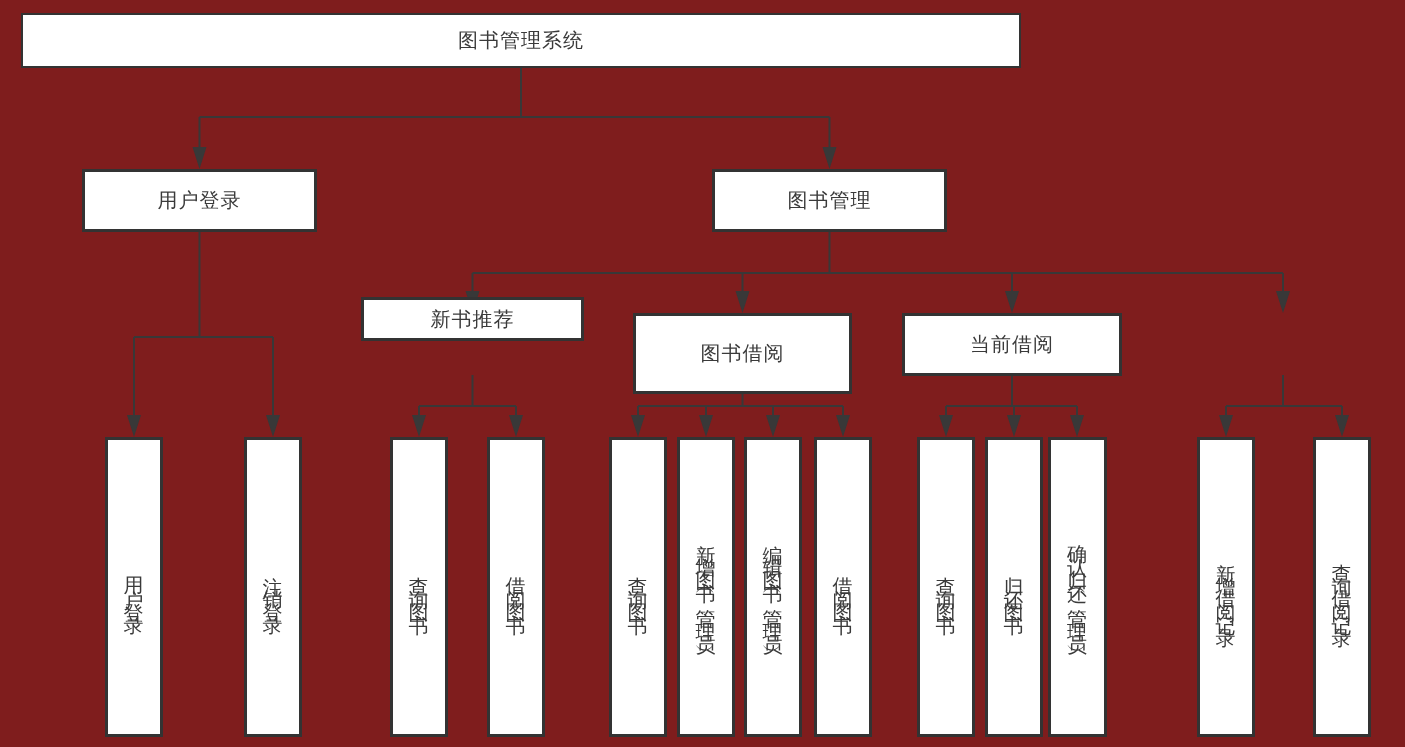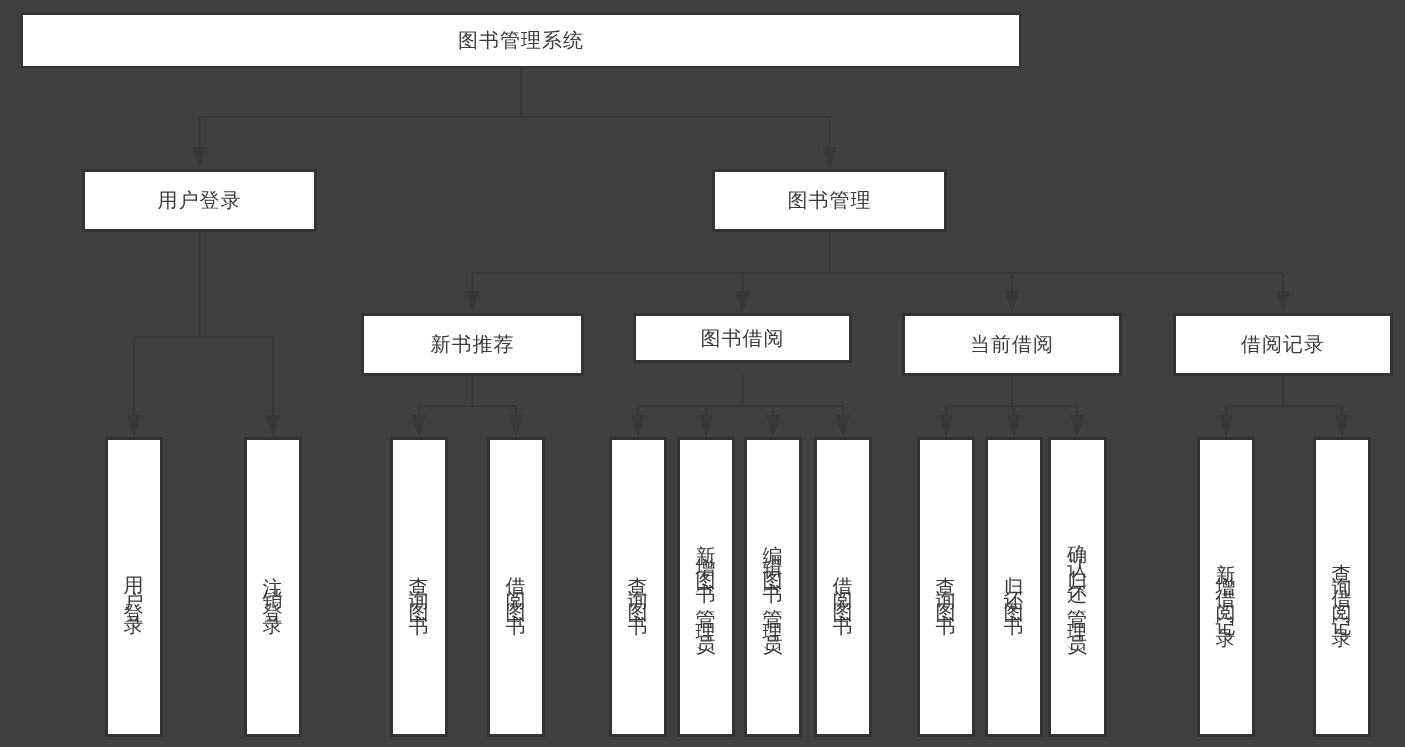--- a/index.html
+++ b/index.html
@@ -1,20 +1,20 @@
 <!DOCTYPE html>
 <html><head>
 <meta charset="utf-8">
 <style>
   html, body { margin: 0; padding: 0; background: #ffffff; }
   .canvas {
     position: relative;
     width: 1405px;
     height: 747px;
-    background: #404040;
+    background: #7f1d1d;
     overflow: hidden;
     font-family: "Liberation Sans", "DejaVu Sans", sans-serif;
     color: #3a3a3a;
   }
   svg.wires {
     position: absolute;
     left: 0; top: 0;
     width: 1405px; height: 747px;
     pointer-events: none;
   }
@@ -108,24 +108,23 @@
       <polygon points="1219,415 1233,415 1226,437"></polygon>
       <polygon points="1335,415 1349,415 1342,437"></polygon>
     </g>
   </svg>
 
   <div class="box root" style="left:21px; top:13px; width:1000px; height:55px;">图书管理系统</div>
 
   <div class="box" style="left:82px; top:169px; width:235px; height:63px;">用户登录</div>
   <div class="box" style="left:712px; top:169px; width:235px; height:63px;text-align:center;">图书管理</div>
 
-  <div class="box" style="left:361px; top:313px; width:223px; height:63px;">新书推荐</div>
-  <div class="box" style="left:633px; top:313px; width:219px; height:50px;">图书借阅</div>
+  <div class="box" style="left:361px; top:297px; width:223px; height:44px;">新书推荐</div>
+  <div class="box" style="left:633px; top:313px; width:219px; height:81px;">图书借阅</div>
   <div class="box" style="left:902px; top:313px; width:220px; height:63px;">当前借阅</div>
-  <div class="box" style="left:1173px; top:313px; width:220px; height:63px;">借阅记录</div>
 
   <div class="vbox" style="left:105px; top:437px; width:58px; height:300px;">用户登录</div>
   <div class="vbox" style="left:244px; top:437px; width:58px; height:300px;">注销登录</div>
 
   <div class="vbox" style="left:390px; top:437px; width:58px; height:300px;">查询图书</div>
   <div class="vbox" style="left:487px; top:437px; width:58px; height:300px;">借阅图书</div>
 
   <div class="vbox" style="left:609px; top:437px; width:58px; height:300px;">查询图书</div>
   <div class="vbox" style="left:677px; top:437px; width:58px; height:300px;">新增图书（管理员）</div>
   <div class="vbox" style="left:744px; top:437px; width:58px; height:300px;">编辑图书（管理员）</div>

